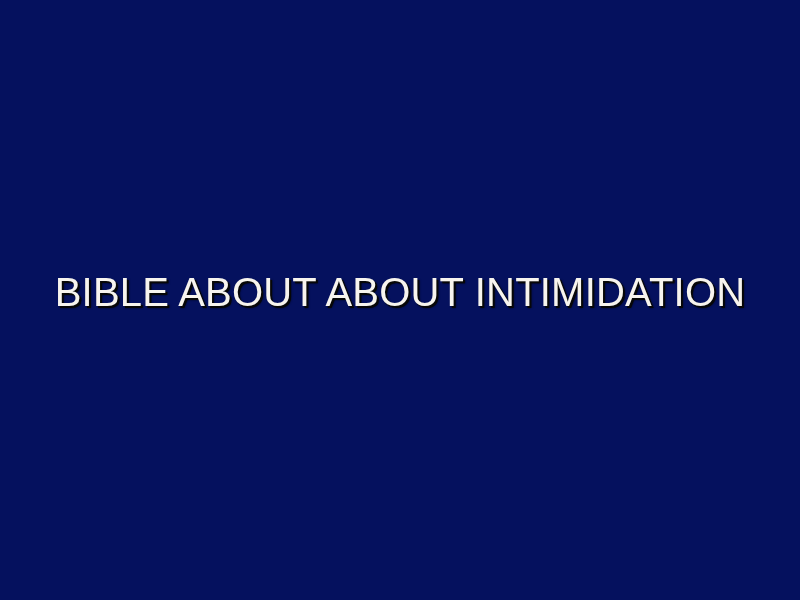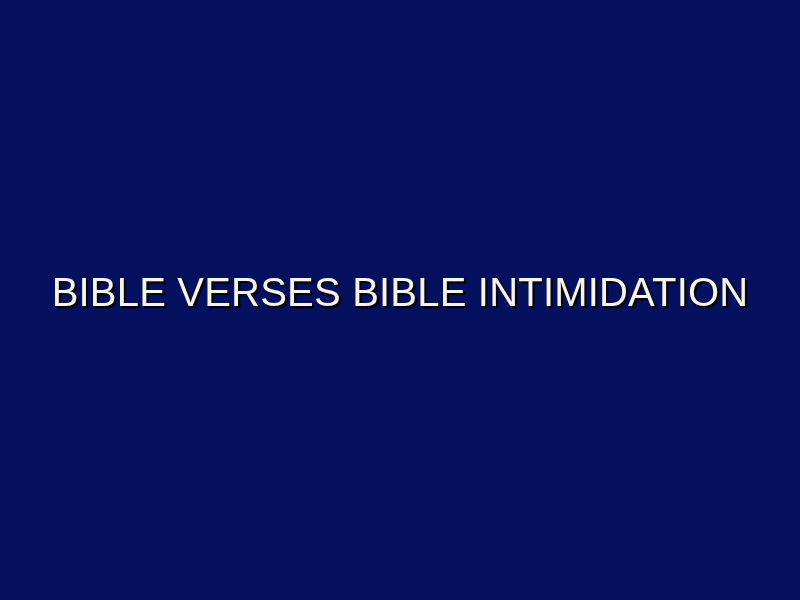--- a/index.html
+++ b/index.html
@@ -51,15 +51,15 @@
       2px 2px 0 #070707,
       2px 2px 2px rgba(0, 0, 0, 0.85);
     -webkit-font-smoothing: antialiased;
   }
 </style>
 </head>
 <body>
 
 <div id="slide" style="background: rgb(5, 17, 94);">
   <div id="title-wrap">
-    <h1 id="slide-title" style="color: rgb(247, 244, 238); text-shadow: rgb(7, 7, 7) 2px 2px 0px, rgba(0, 0, 0, 0.85) 2px 2px 2px;">BIBLE VERSES BIBLE INTIMIDATION</h1>
+    <h1 id="slide-title" style="color: rgb(247, 244, 238); text-shadow: rgb(7, 7, 7) 2px 2px 0px, rgba(0, 0, 0, 0.85) 2px 2px 2px;">BIBLE ABOUT ABOUT INTIMIDATION</h1>
   </div>
 </div>
 
 </body></html>

